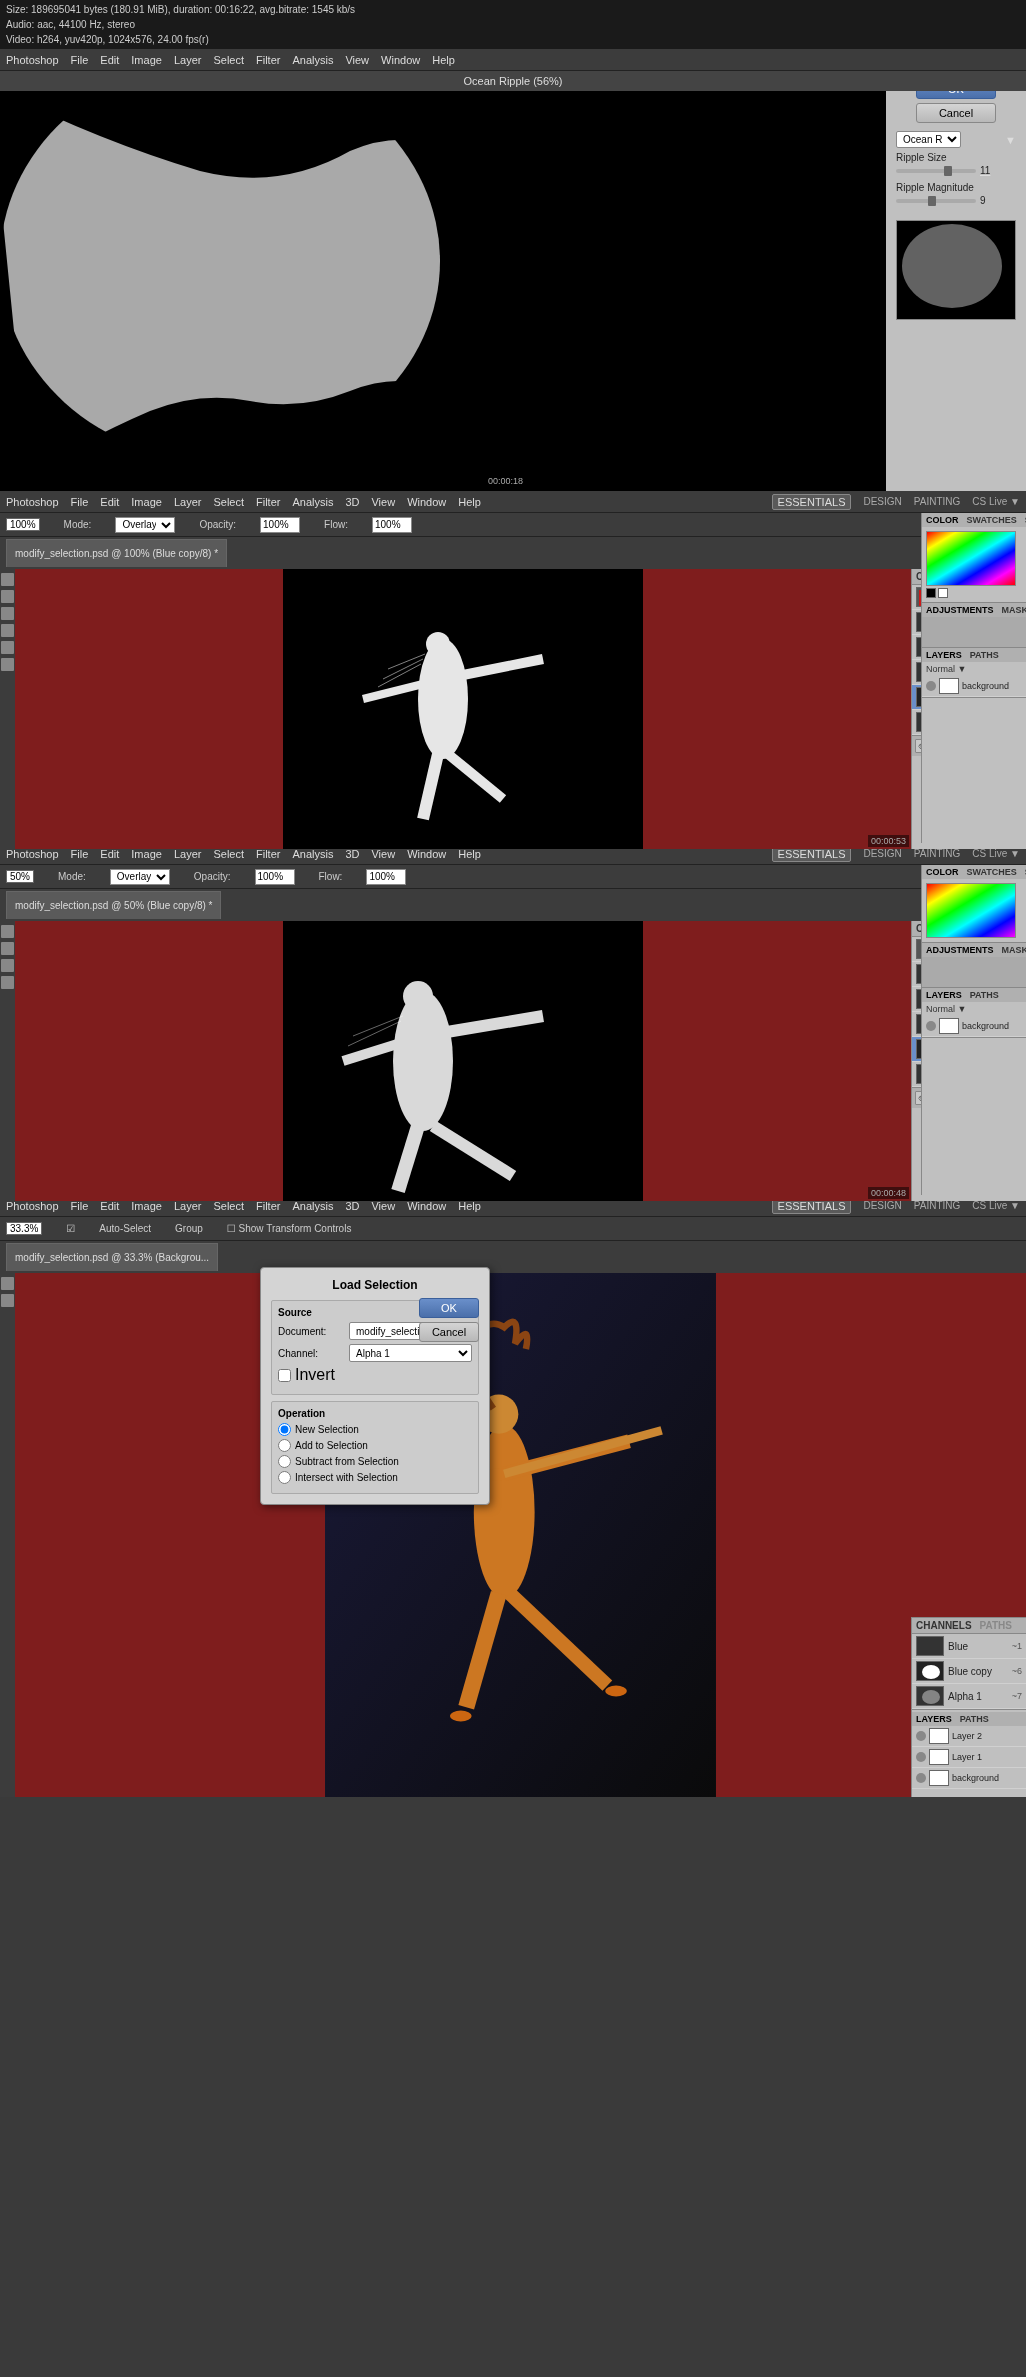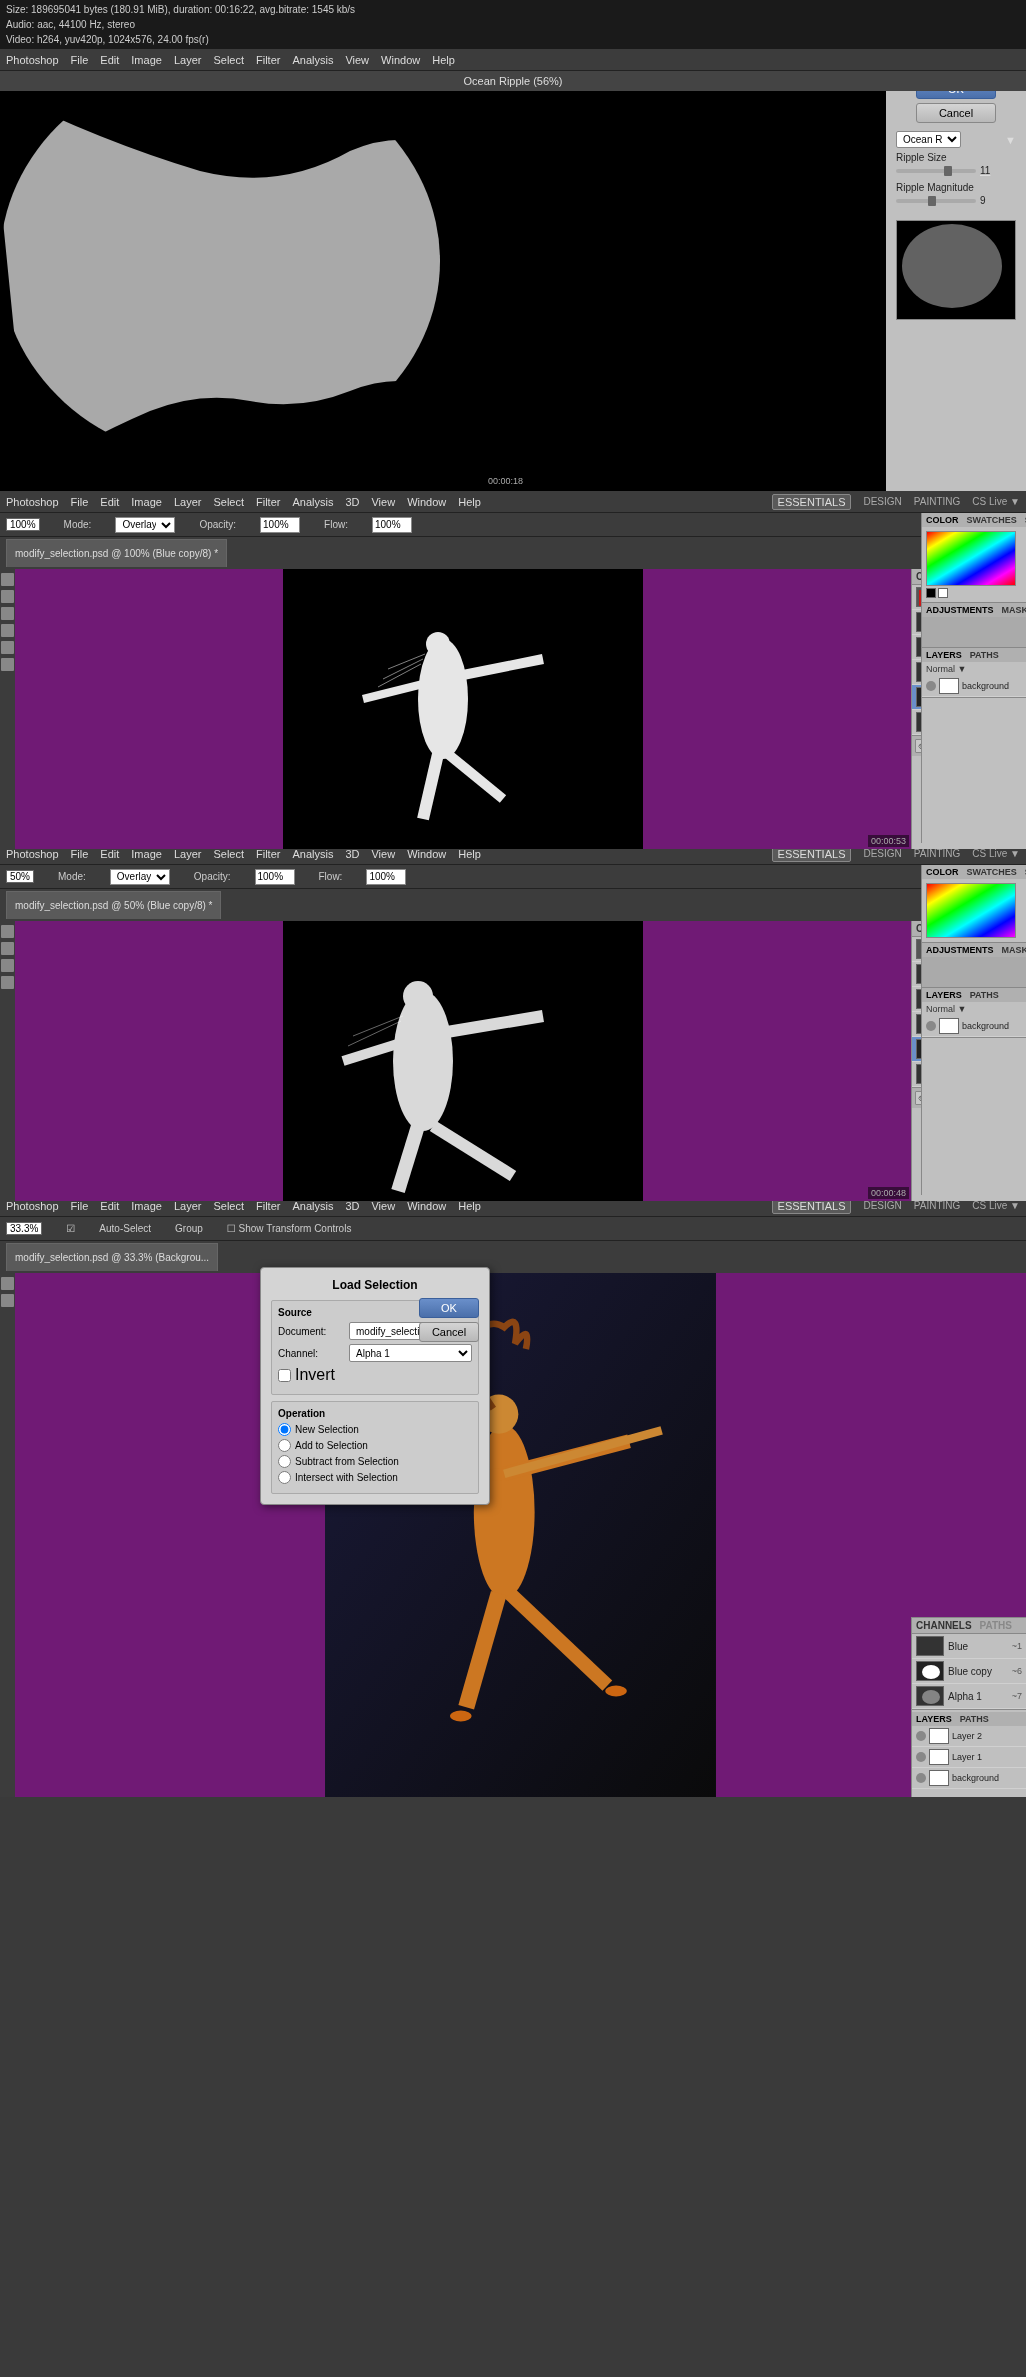--- a/index.html
+++ b/index.html
@@ -177,21 +177,21 @@
       padding: 4px 0;
       gap: 4px;
     }
     .tool-icon {
       width: 13px; height: 13px;
       background: #888;
       border-radius: 1px;
     }
     .panel2-canvas {
       flex: 1;
-      background: #701a75;
+      background: #7f1d1d;
       position: relative;
       overflow: hidden;
     }
     .panel2-channels {
       width: 115px;
       background: #c0c0c0;
       border-left: 1px solid #888;
     }
     .channels-header {
       background: #b0b0b0;

